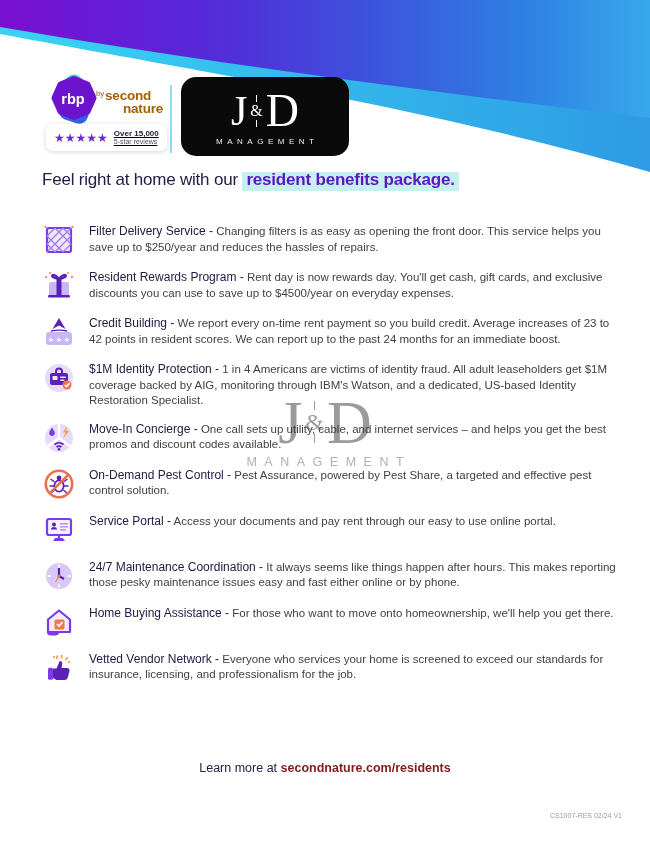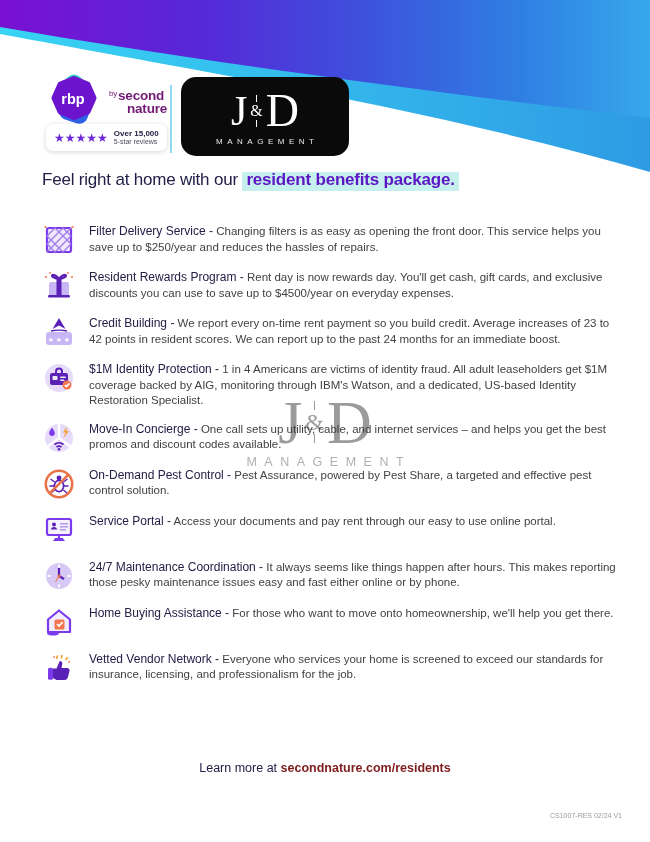--- a/index.html
+++ b/index.html
@@ -2,28 +2,28 @@
 <html><head>
 <meta charset="utf-8">
 <style>
   html,body{margin:0;padding:0;background:#fff;}
   .page{position:relative;width:650px;height:842px;background:#fff;overflow:hidden;
         font-family:"Liberation Sans",sans-serif;}
   .wave-svg{position:absolute;top:0;left:0;display:block;}
 
   
   .rbp-mark{position:absolute;left:46px;top:72px;width:56px;height:56px;}
-  .brand{position:absolute;left:109px;top:88px;color:#701a75;font-weight:bold;
+  .brand{position:absolute;left:96px;top:88px;color:#a16207;font-weight:bold;
          font-size:13.5px;line-height:12.5px;letter-spacing:-0.2px;}
   .brand .by{font-size:8px;font-weight:normal;vertical-align:4px;margin-right:1px;}
-  .brand .l2{margin-left:18px;display:block;}
+  .brand .l2{margin-left:27px;display:block;}
   .review-badge{position:absolute;left:46px;top:124px;background:#fff;border-radius:7px;
         box-shadow:0 1px 5px rgba(30,30,80,.18);padding:5px 8px;display:flex;align-items:center;gap:6px;}
   .stars{color:#6D28D9;font-size:12px;letter-spacing:0;line-height:12px;}
-  .review-text{display:flex;flex-direction:column;}
+  .review-text{display:flex;flex-direction:column;text-decoration:underline;}
   .review-text .r1{font-size:8px;font-weight:bold;color:#232047;line-height:9px;}
   .review-text .r2{font-size:7px;color:#4c4c60;line-height:8px;}
   .logo-divider{position:absolute;left:170px;top:85px;width:2px;height:68px;background:#8ED9F3;}
 
   .jd-box{position:absolute;left:181px;top:77px;width:168px;height:79px;background:#0a0a0a;
           border-radius:15px;display:flex;flex-direction:column;align-items:center;justify-content:center;
           color:#fff;font-family:"Liberation Serif",serif;}
   .jd-row{display:flex;align-items:center;line-height:1;}
   .jd-j{font-size:42px;}
   .jd-d{font-size:46px;}

